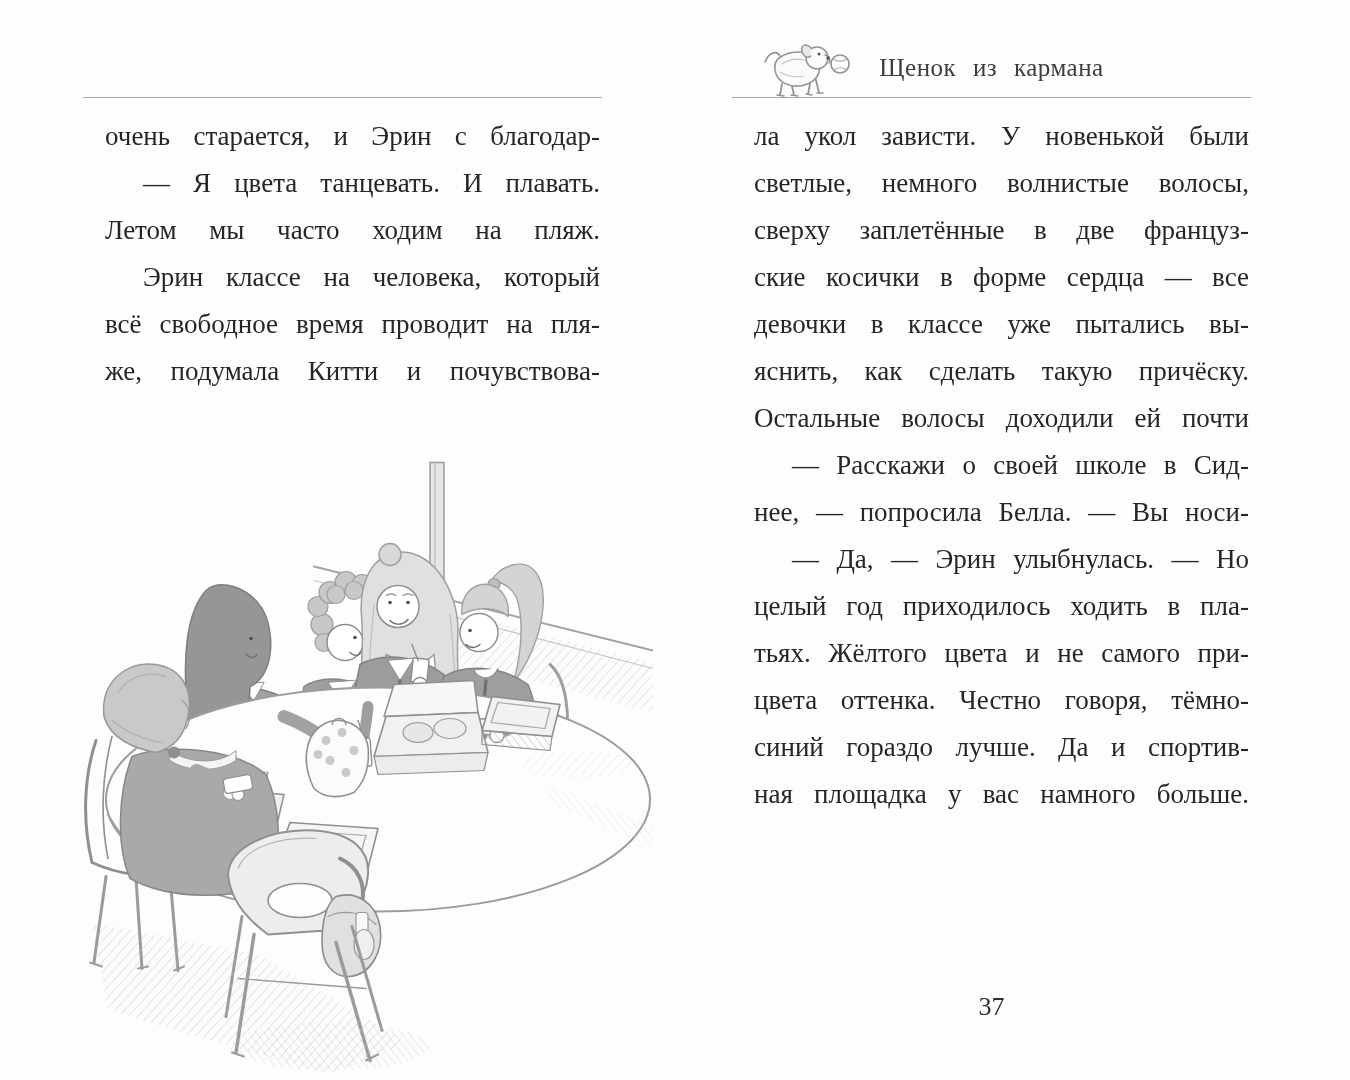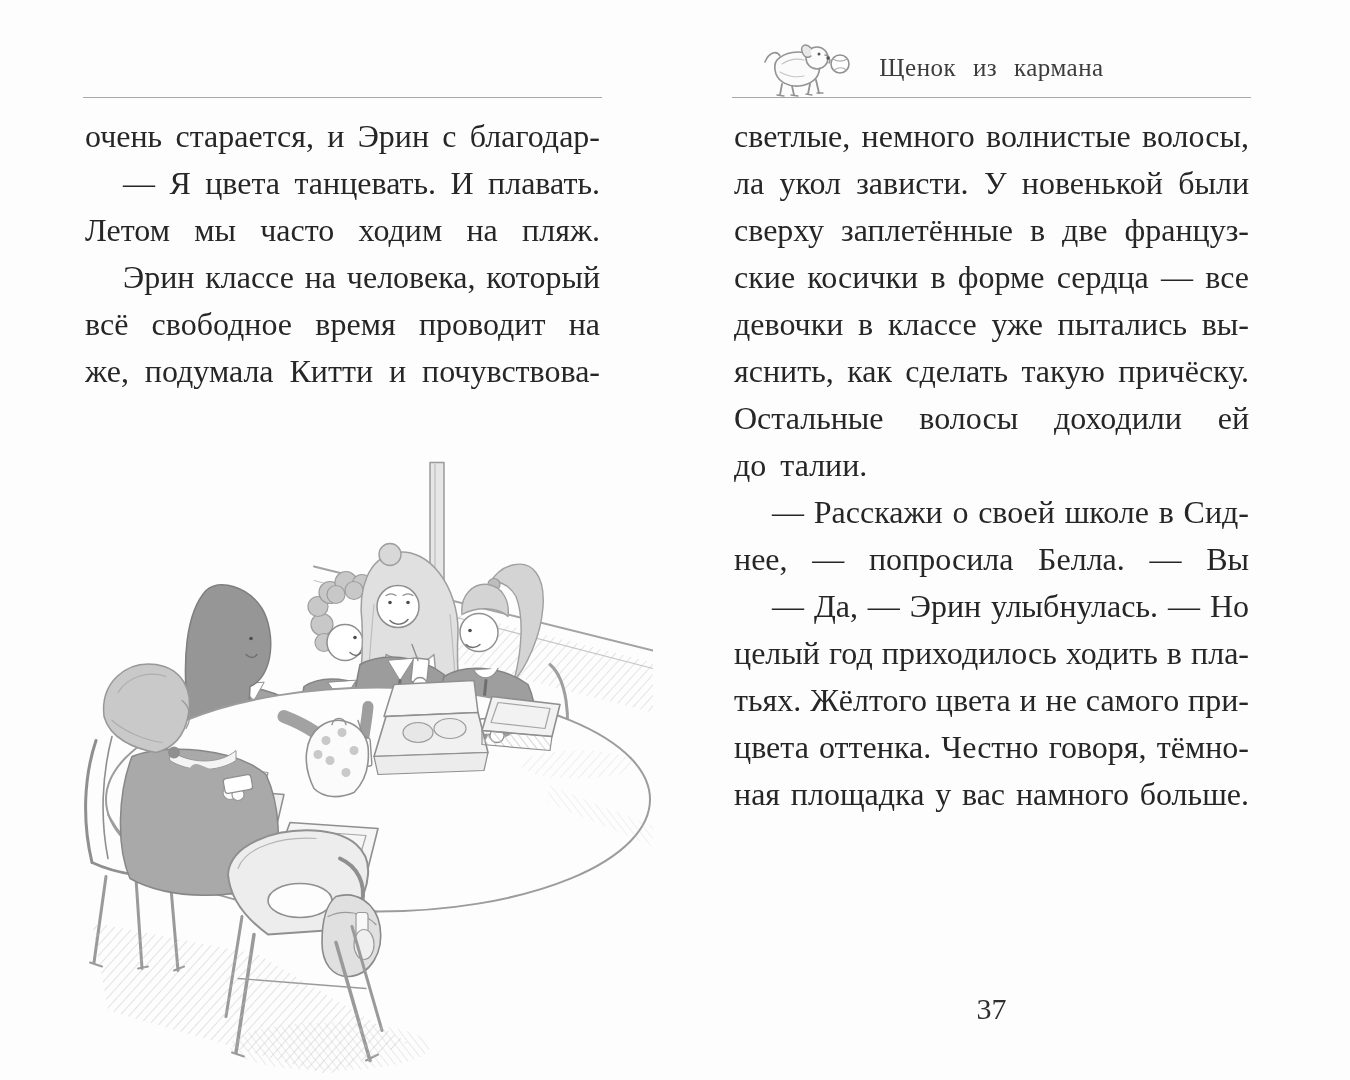--- a/index.html
+++ b/index.html
@@ -11,26 +11,26 @@
   .page.left{left:85px;}
   .page.right{left:734px;}
   .running-head{
     position:absolute;top:54px;left:0;width:515px;text-align:center;
     font-size:25px;color:#3c3c3c;word-spacing:10px;letter-spacing:.5px;white-space:nowrap;
   }
   .rule{position:absolute;top:97px;left:-2px;width:519px;height:1px;background:#a8a8a8;}
   .dog{position:absolute;left:24px;top:40px;width:96px;height:59px;}
   .bodytext{position:absolute;top:113px;left:0;width:515px;}
   .line{
-    height:47px;line-height:47px;font-size:32px;
-    text-align:justify;text-align-last:justify;overflow:hidden;
+    height:47px;line-height:47px;font-size:27px;
+    text-align:justify;text-align-last:justify;overflow:hidden;margin-left:20px;
   }
   .line.endline{text-align-last:left;word-spacing:6px;}
   .line.indent{text-indent:38px;}
-  .pagenum{position:absolute;top:992px;left:0;width:515px;text-align:center;font-size:30px;color:#2e2e2e;}
+  .pagenum{position:absolute;top:992px;left:0;width:515px;text-align:center;font-size:26px;color:#2e2e2e;}
   .illu{position:absolute;left:-7px;top:452px;width:575px;height:625px;}
   svg{display:block;}
 </style>
 </head>
 <body>
 
 <div class="spread">
 
   <div class="page left">
     <div class="rule"></div>
@@ -244,33 +244,33 @@
         <circle cx="61" cy="14" r="1.5" fill="#555"></circle>
         <circle cx="70" cy="18" r="1.7" fill="#555"></circle>
         <circle cx="82" cy="24" r="9" fill="#ffffff" stroke="#909090" stroke-width="1.6"></circle>
         <path d="M75 19 C80 22 84 22 89 19 M76 30 C81 27 85 27 88 30" fill="none" stroke="#b0b0b0" stroke-width="1.2"></path>
         <path d="M52 44 L50 54 M58 40 L61 53 M24 44 L22 55 M34 46 L36 55" fill="none" stroke="#939393" stroke-width="1.8"></path>
         <path d="M48 54 L54 55 M59 53 L65 53 M19 55 L26 56 M33 55 L40 56" stroke="#939393" stroke-width="1.4"></path>
       </svg>
     </div>
 
     <div class="bodytext">
+      <div class="line">ла укол зависти. У новенькой были</div>
       <div class="line">светлые, немного волнистые волосы,</div>
-      <div class="line">ла укол зависти. У новенькой были</div>
       <div class="line">сверху заплетённые в две француз-</div>
       <div class="line">ские косички в форме сердца — все</div>
       <div class="line">девочки в классе уже пытались вы-</div>
       <div class="line">яснить, как сделать такую причёску.</div>
       <div class="line">Остальные волосы доходили ей почти</div>
-      <div class="line endline">до талии.</div>
       <div class="line indent">— Расскажи о своей школе в Сид-</div>
       <div class="line">нее, — попросила Белла. — Вы носи-</div>
       <div class="line indent">— Да, — Эрин улыбнулась. — Но</div>
       <div class="line">целый год приходилось ходить в пла-</div>
       <div class="line">тьях. Жёлтого цвета и не самого при-</div>
       <div class="line">цвета оттенка. Честно говоря, тёмно-</div>
+      <div class="line">синий гораздо лучше. Да и спортив-</div>
       <div class="line">ная площадка у вас намного больше.</div>
     </div>
 
     <div class="pagenum">37</div>
   </div>
 
 </div>
 
 </body></html>

